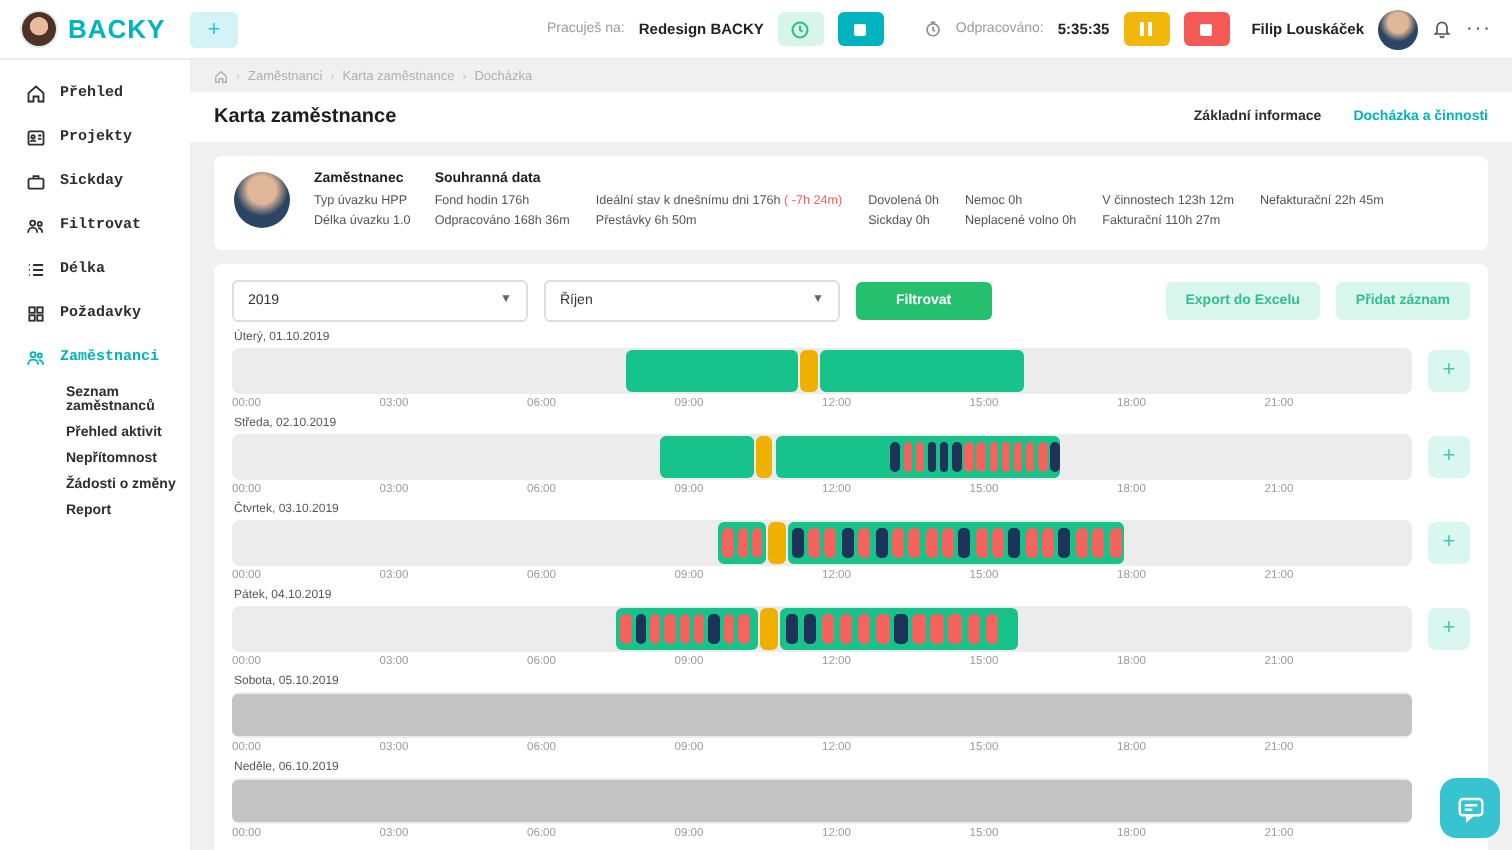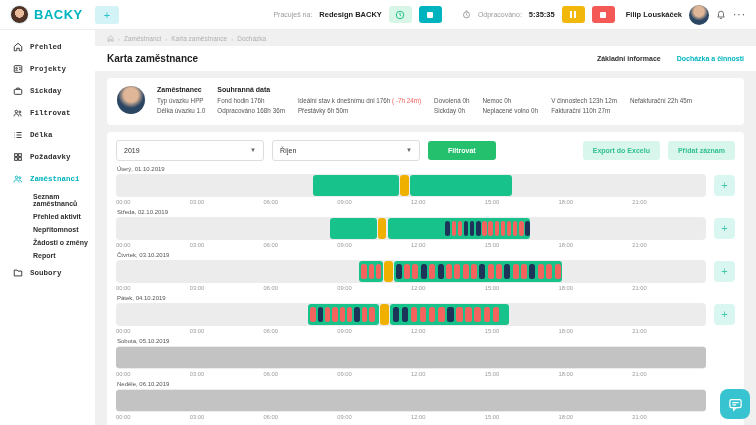--- a/index.html
+++ b/index.html
@@ -219,28 +219,20 @@
             <circle cx="16.5" cy="9" r="2.4"></circle>
           </svg>
         </span>
         <span>Zaměstnanci</span>
       </div>
       <div class="side-sub">Seznam zaměstnanců</div>
       <div class="side-sub">Přehled aktivit</div>
       <div class="side-sub">Nepřítomnost</div>
       <div class="side-sub">Žádosti o změny</div>
       <div class="side-sub">Report</div>
-      <div class="side-item">
-        <span class="sicon">
-          <svg width="10" height="10" viewBox="0 0 24 24" fill="none" stroke="currentColor" stroke-width="2.2">
-            <path d="M3 19V5h7l2 2.5h9V19z"></path>
-          </svg>
-        </span>
-        <span>Soubory</span>
-      </div>
     </div>
 
   <div class="content">
     <div class="breadcrumb">
       <span>
         <svg width="7" height="7" viewBox="0 0 24 24" fill="none" stroke="#b0b0b0" stroke-width="2.4">
             <path d="M3 11L12 3l9 8v10h-6v-6h-6v6H3z"></path>
           </svg>
       </span>
     <span class="crumb-sep">›</span>

